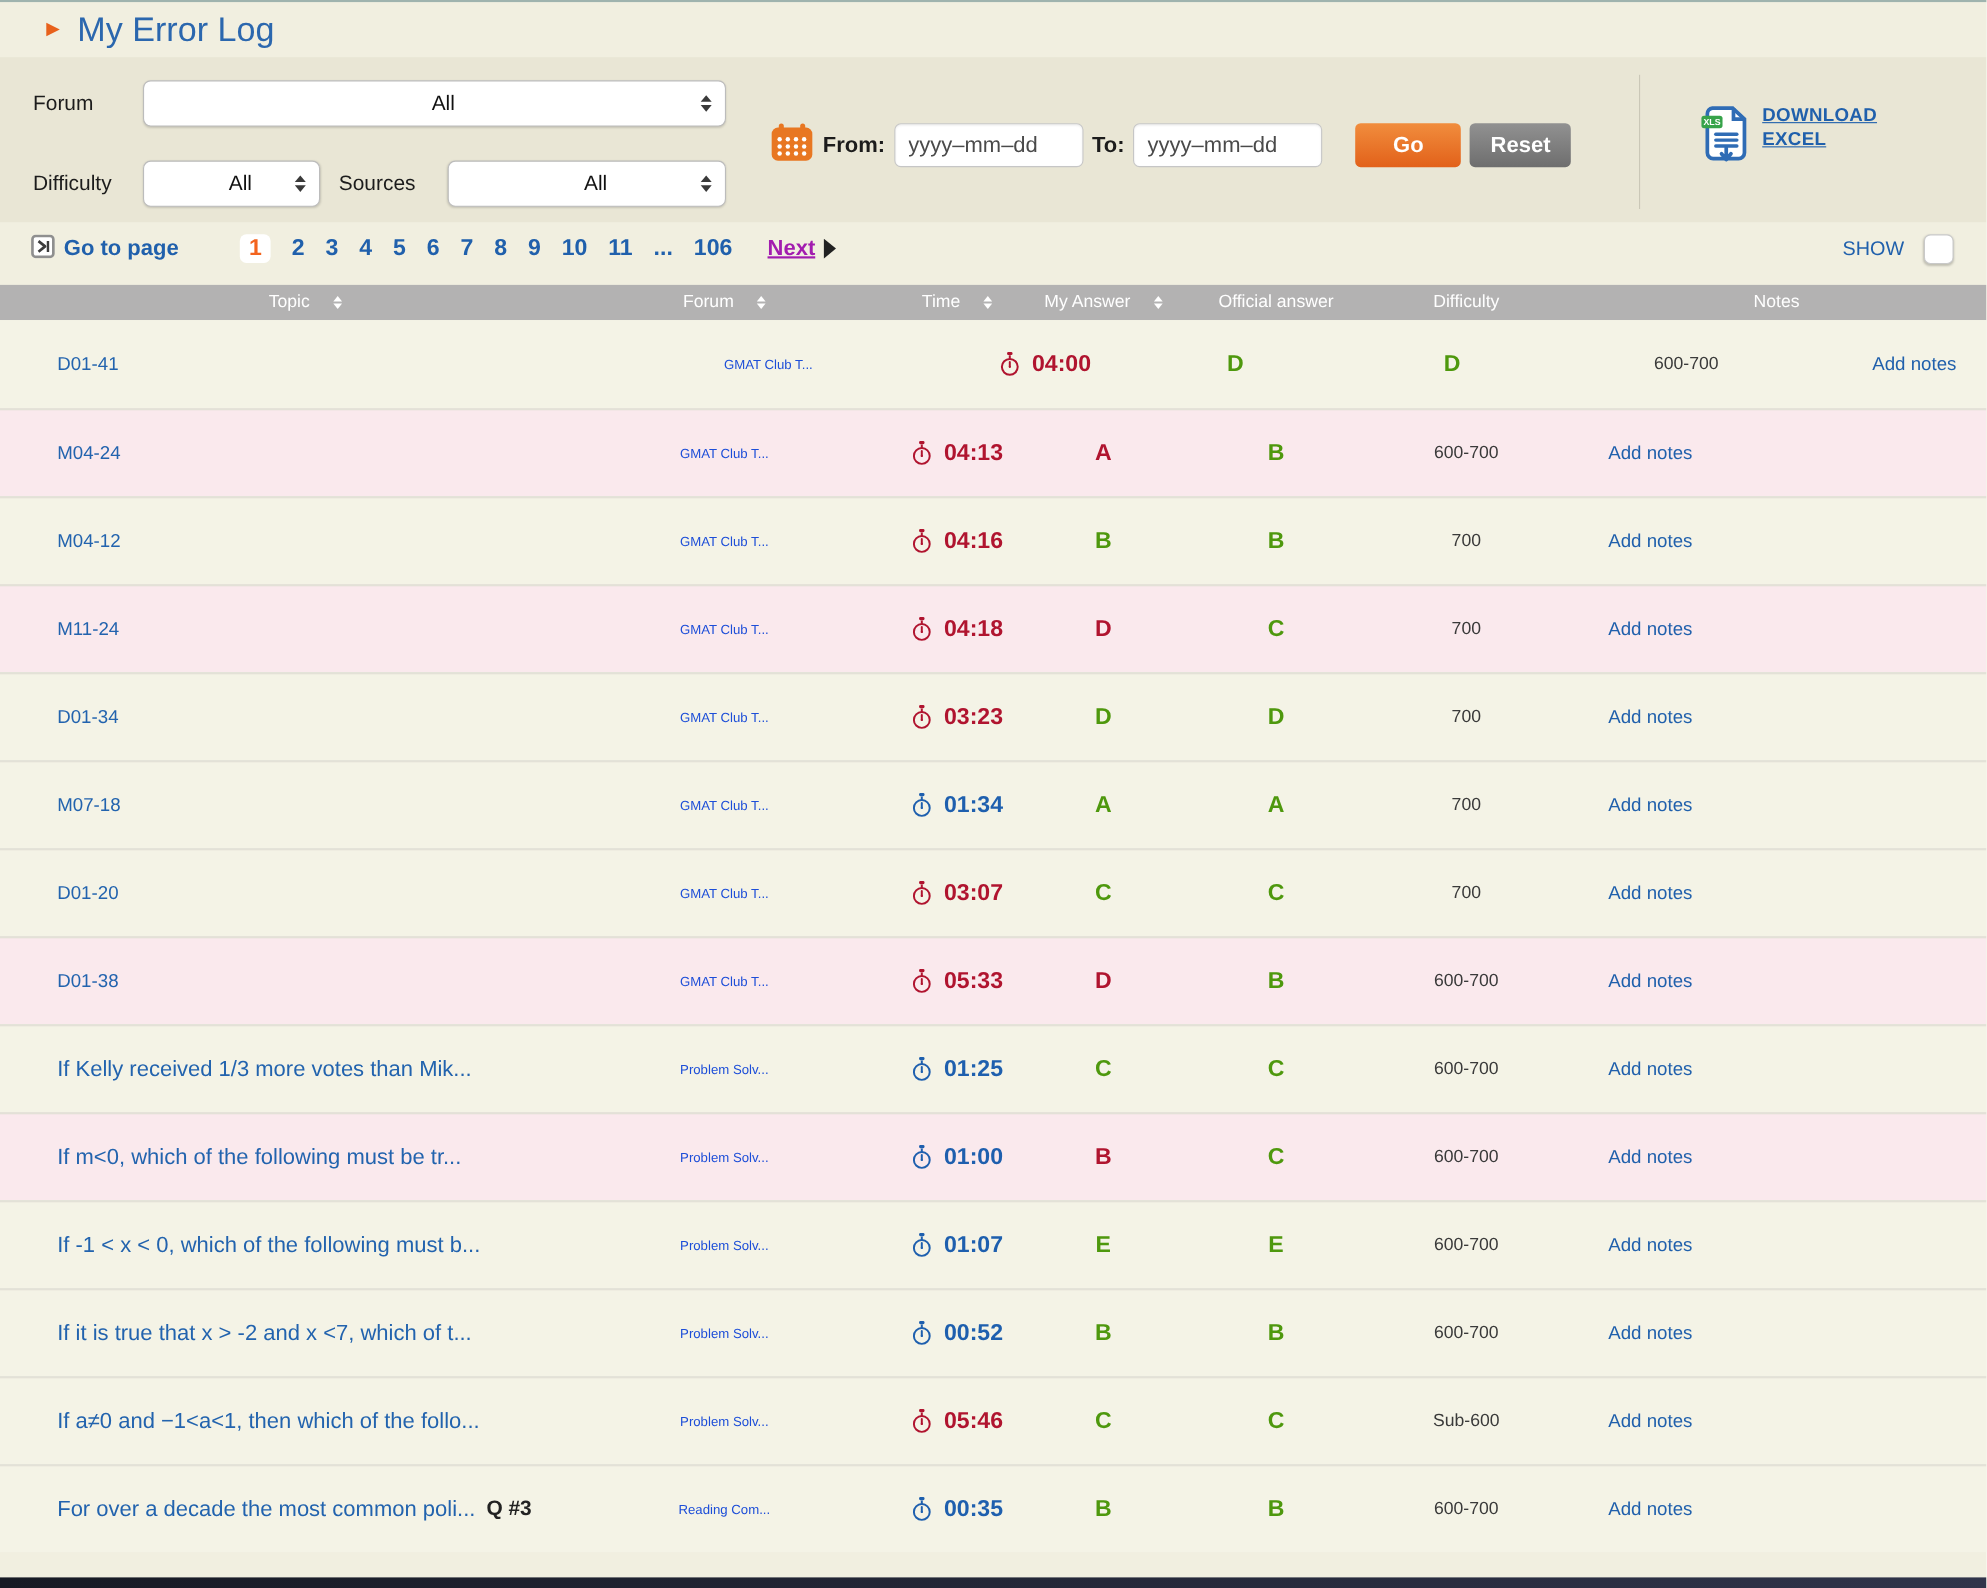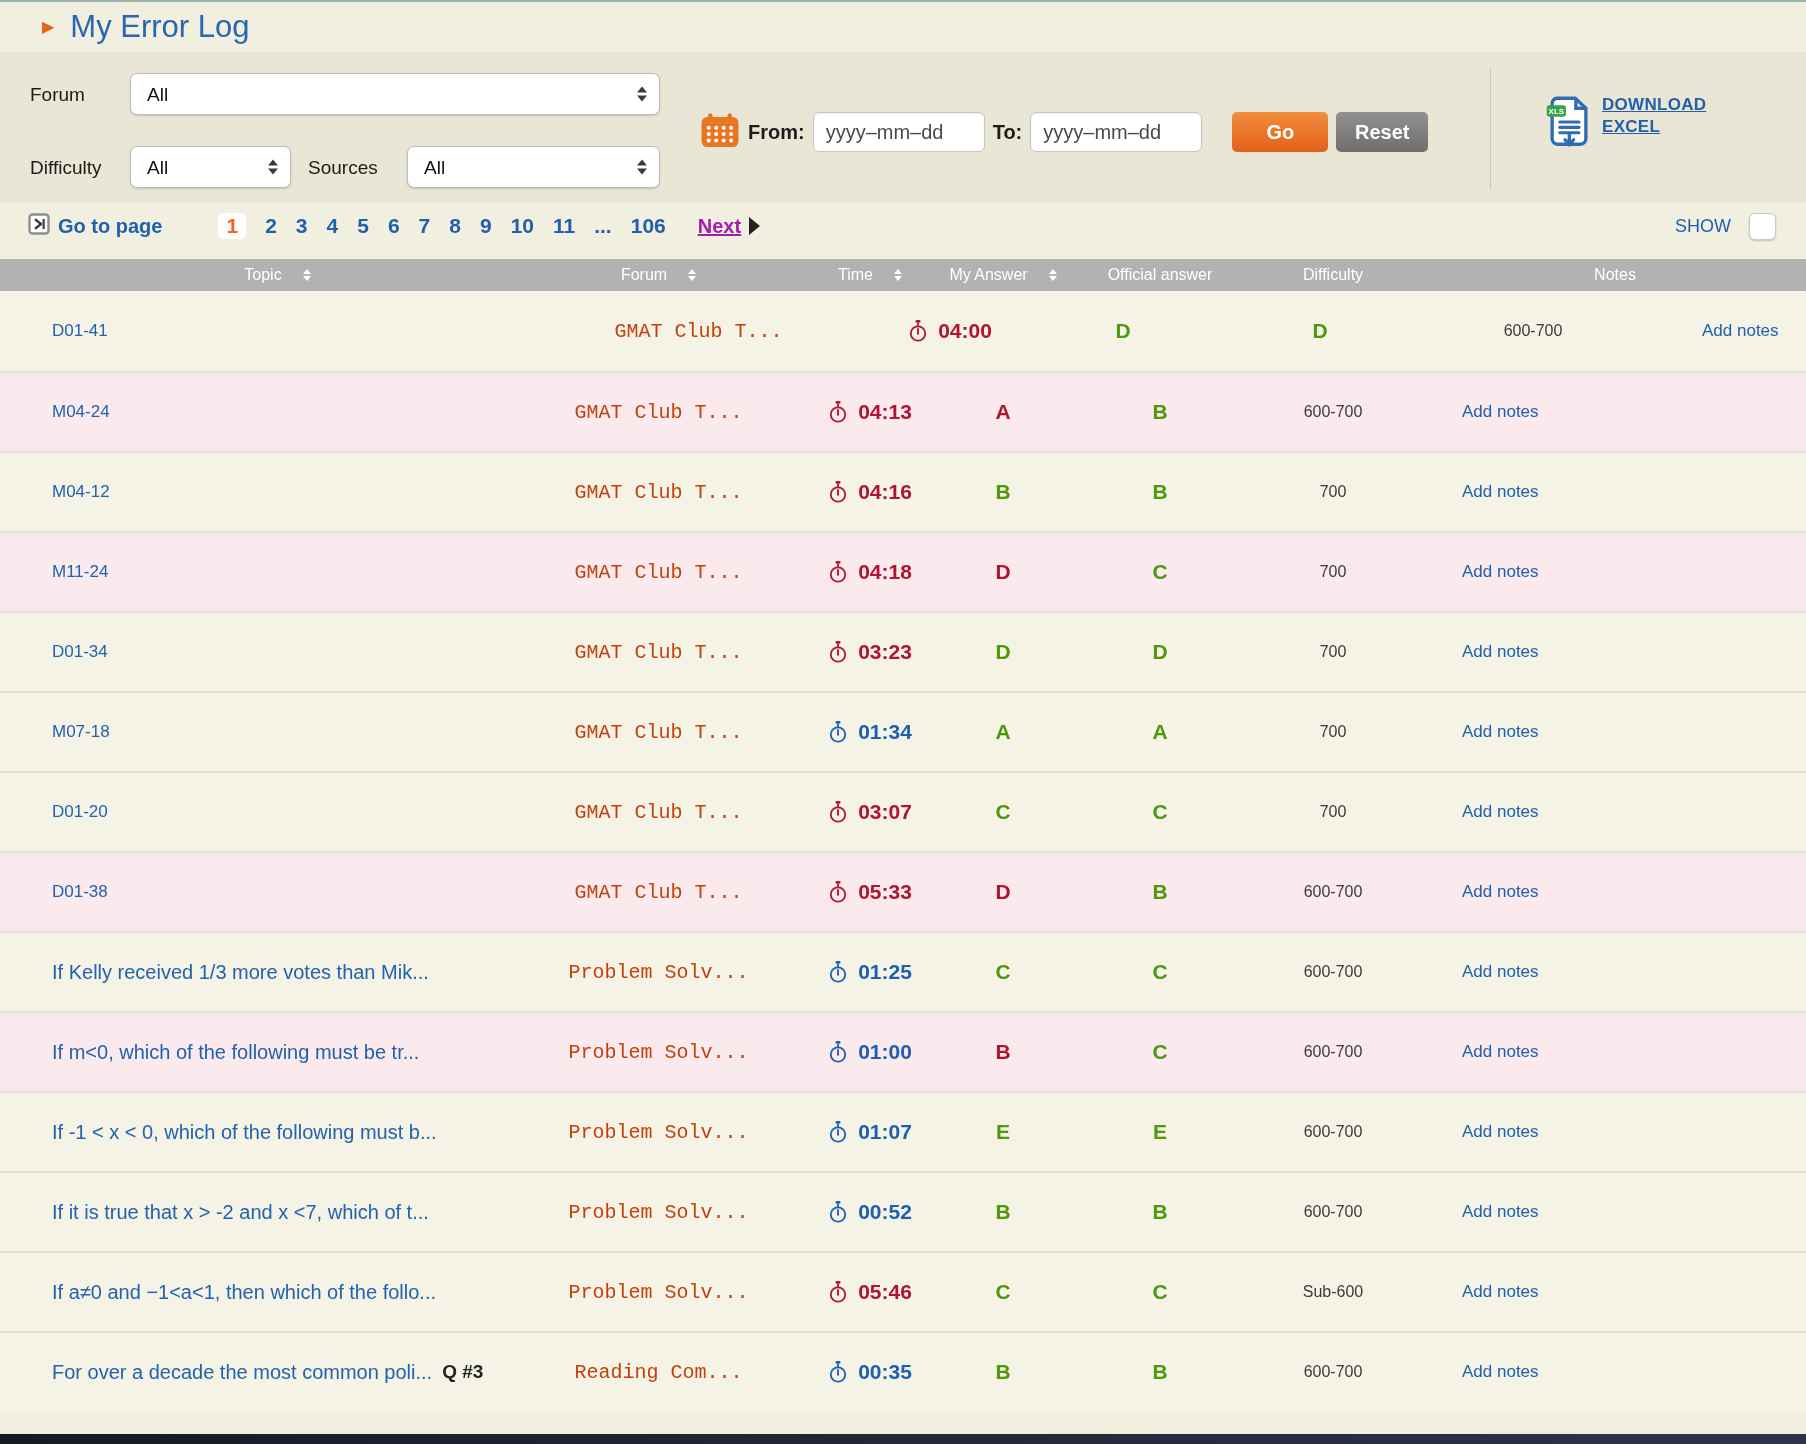--- a/index.html
+++ b/index.html
@@ -15,21 +15,21 @@
   
   .filter-panel { position: relative; height: 150px; background: #e9e6d5; }
   .flabel { position: absolute; font-size: 19px; color: #1c1c1c; }
   .lbl-forum { left: 30px; top: 32px; }
   .lbl-difficulty { left: 30px; top: 105px; }
   .lbl-sources { left: 308px; top: 105px; }
   .select-wrap { position: absolute; background: #fff; border: 1px solid #bcbcbc; border-radius: 7px;
                  box-shadow: 0 1px 2px rgba(0,0,0,.15); }
   .select-wrap select { appearance: none; -webkit-appearance: none; width: 100%; height: 100%;
                         border: none; background: transparent; outline: none;
-                        font: 19px "Liberation Sans", sans-serif; color: #111; padding-left: 16px; }
+                        font: 19px "Liberation Sans", sans-serif; color: #111; padding-left: 16px; text-align: center; }
   .stepper { position: absolute; right: 12px; top: 50%; transform: translateY(-50%);
              display: flex; flex-direction: column; gap: 3px; pointer-events: none; }
   .stepper .up   { width:0; height:0; border-left:5px solid transparent; border-right:5px solid transparent; border-bottom:6px solid #3a3a3a; }
   .stepper .down { width:0; height:0; border-left:5px solid transparent; border-right:5px solid transparent; border-top:6px solid #3a3a3a; }
   .sel-forum      { left: 130px; top: 21px; width: 530px; height: 42px; }
   .sel-difficulty { left: 130px; top: 94px; width: 161px; height: 42px; }
   .sel-sources    { left: 407px; top: 94px; width: 253px; height: 42px; }
 
   .date-group { position: absolute; left: 700px; top: 58px; height: 44px; display: flex; align-items: center; gap: 8px; }
   .date-label { font-size: 20px; font-weight: bold; color: #1c1c1c; white-space: nowrap; }
@@ -73,21 +73,21 @@
 
   .tr { display: grid; grid-template-columns: 505px 307px 116px 150px 164px 182px 1fr;
         height: 80px; background: #f4f3e6; align-items: center; border-top: 2px solid #e3e1d7; }
   .tr:first-child { border-top: none; gap: 40px; }
   .tr.pink { background: #fae9ed; }
   .td.topic { padding-left: 52px; display: flex; align-items: center; gap: 10px; }
   .topic-link { color: #2263ae; font-size: 20px; cursor: pointer; }
   .topic-link.code { font-size: 17px; }
   .topic-tag { color: #222; font-weight: bold; font-size: 19px; }
   .td.forum { display: flex; justify-content: center; }
-  .forum-link { color: #c2410c; font-size: 20px; cursor: pointer; font-family: Liberation Mono, monospace; }
+  .forum-link { color: #1d4ed8; font-size: 12px; cursor: pointer; }
   .td.time { display: flex; align-items: center; justify-content: center; gap: 10px;
              font-weight: bold; font-size: 21px; }
   .td.time.slow { color: #b0142f; }
   .td.time.fast { color: #1e5fae; }
   .sw svg { display: block; }
   .td.ans { text-align: center; font-weight: bold; font-size: 21px; }
   .td.ans.green { color: #4e980d; }
   .td.ans.red { color: #b0142f; }
   .td.diff { text-align: center; font-size: 16px; color: #3a3a3a; }
   .td.notes { padding-left: 38px; }

